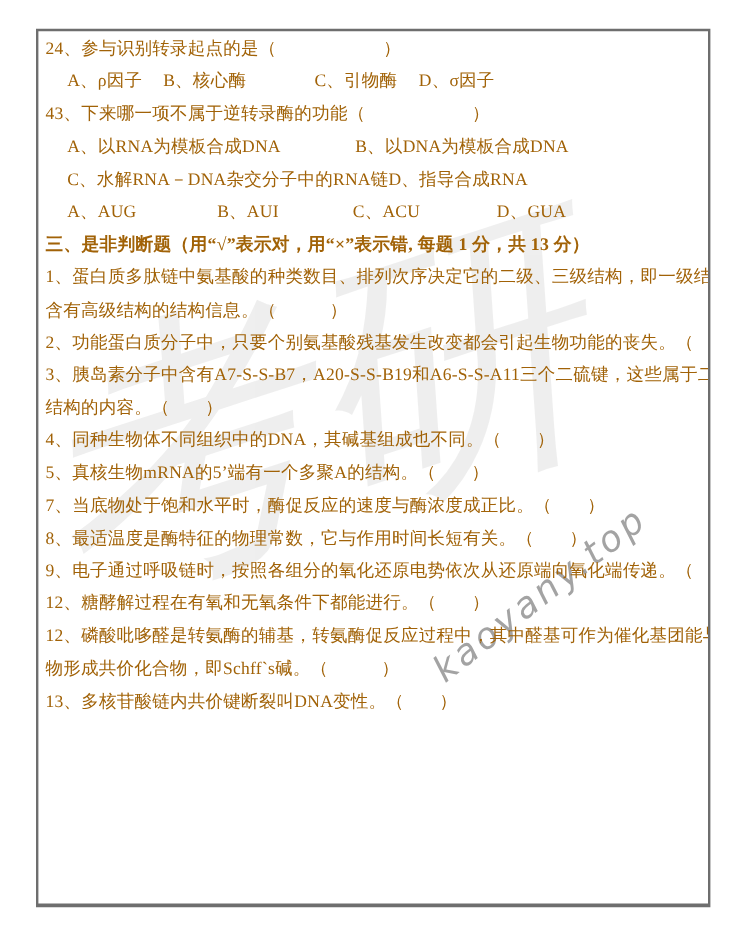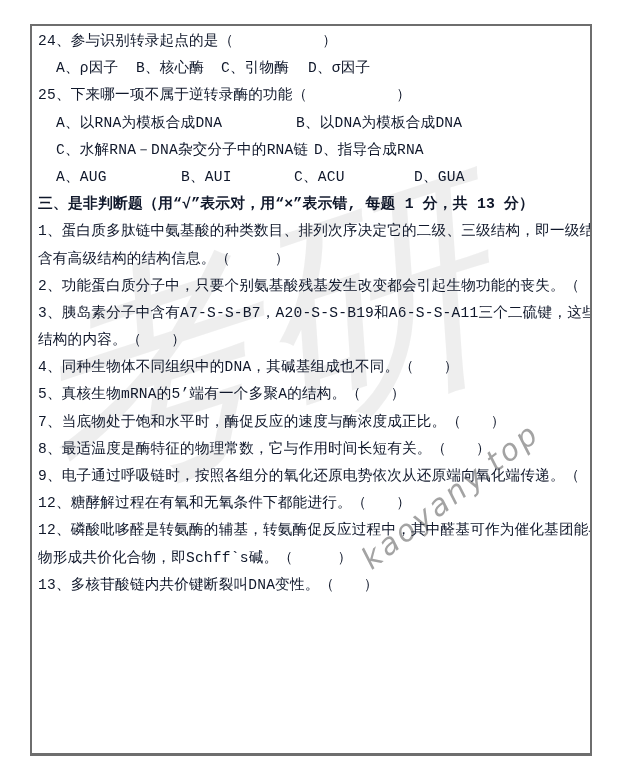--- a/index.html
+++ b/index.html
@@ -49,52 +49,51 @@
     letter-spacing: 3px;
     transform: rotate(-38deg);
     font-style: italic;
     font-family: "DejaVu Sans", sans-serif;
   }
   
   .content {
     position: relative;
     z-index: 1;
     padding: 2px 6px 0 6px;
-    color: #0f172a;
-    font-family: Liberation Mono, monospace;
+    color: #a16207;
   }
   .line {
     height: 27.2px;
     line-height: 27.2px;
     font-size: 14.6px;
     white-space: pre;
     letter-spacing: 0.2px;
   }
   .h { font-weight: bold; font-size: 14.8px; }
   .optrow { padding-left: 18px; }
   .optrow .opt { display: inline-block; }
   .cols24 .opt:nth-child(1) { min-width: 80px; }
   .cols24 .opt:nth-child(2) { min-width: 85px; }
-  .cols24 .opt:nth-child(3) { min-width: 87px; }
+  .cols24 .opt:nth-child(3) { min-width: 87px; margin-left: 41px; }
   .cols25ab .opt:nth-child(1) { min-width: 240px; }
   .cols25cd .opt:nth-child(1) { min-width: 258px; }
   .cols26 .opt:nth-child(1) { min-width: 125px; }
   .cols26 .opt:nth-child(2) { min-width: 113px; }
   .cols26 .opt:nth-child(3) { min-width: 120px; }
 </style>
 </head>
 <body>
 
 <div class="paper">
   <div class="wm wm-script">考研</div>
   <div class="wm wm-site">kaoyany.top</div>
   <div class="content">
       <div class="line q">24、参与识别转录起点的是（　　　　　　）</div>
       <div class="line optrow cols24"><span class="opt">A、ρ因子</span><span class="opt">B、核心酶</span><span class="opt">C、引物酶</span><span class="opt">D、σ因子</span></div>
-      <div class="line q">25、下来哪一项不属于逆转录酶的功能（　　　　　　）</div>
+      <div class="line q">43、下来哪一项不属于逆转录酶的功能（　　　　　　）</div>
       <div class="line optrow cols25ab"><span class="opt">A、以RNA为模板合成DNA</span><span class="opt">B、以DNA为模板合成DNA</span></div>
       <div class="line optrow cols25cd"><span class="opt">C、水解RNA－DNA杂交分子中的RNA链</span><span class="opt">D、指导合成RNA</span></div>
       <div class="line optrow cols26"><span class="opt">A、AUG</span><span class="opt">B、AUI</span><span class="opt">C、ACU</span><span class="opt">D、GUA</span></div>
       <div class="line h">三、是非判断题（用“√”表示对，用“×”表示错, 每题 1 分，共 13 分）</div>
       <div class="line q">1、蛋白质多肽链中氨基酸的种类数目、排列次序决定它的二级、三级结构，即一级结构</div>
       <div class="line q">含有高级结构的结构信息。（　　　）</div>
       <div class="line q">2、功能蛋白质分子中，只要个别氨基酸残基发生改变都会引起生物功能的丧失。（　　）</div>
       <div class="line q">3、胰岛素分子中含有A7-S-S-B7，A20-S-S-B19和A6-S-S-A11三个二硫键，这些属于二级</div>
       <div class="line q">结构的内容。（　　）</div>
       <div class="line q">4、同种生物体不同组织中的DNA，其碱基组成也不同。（　　）</div>

